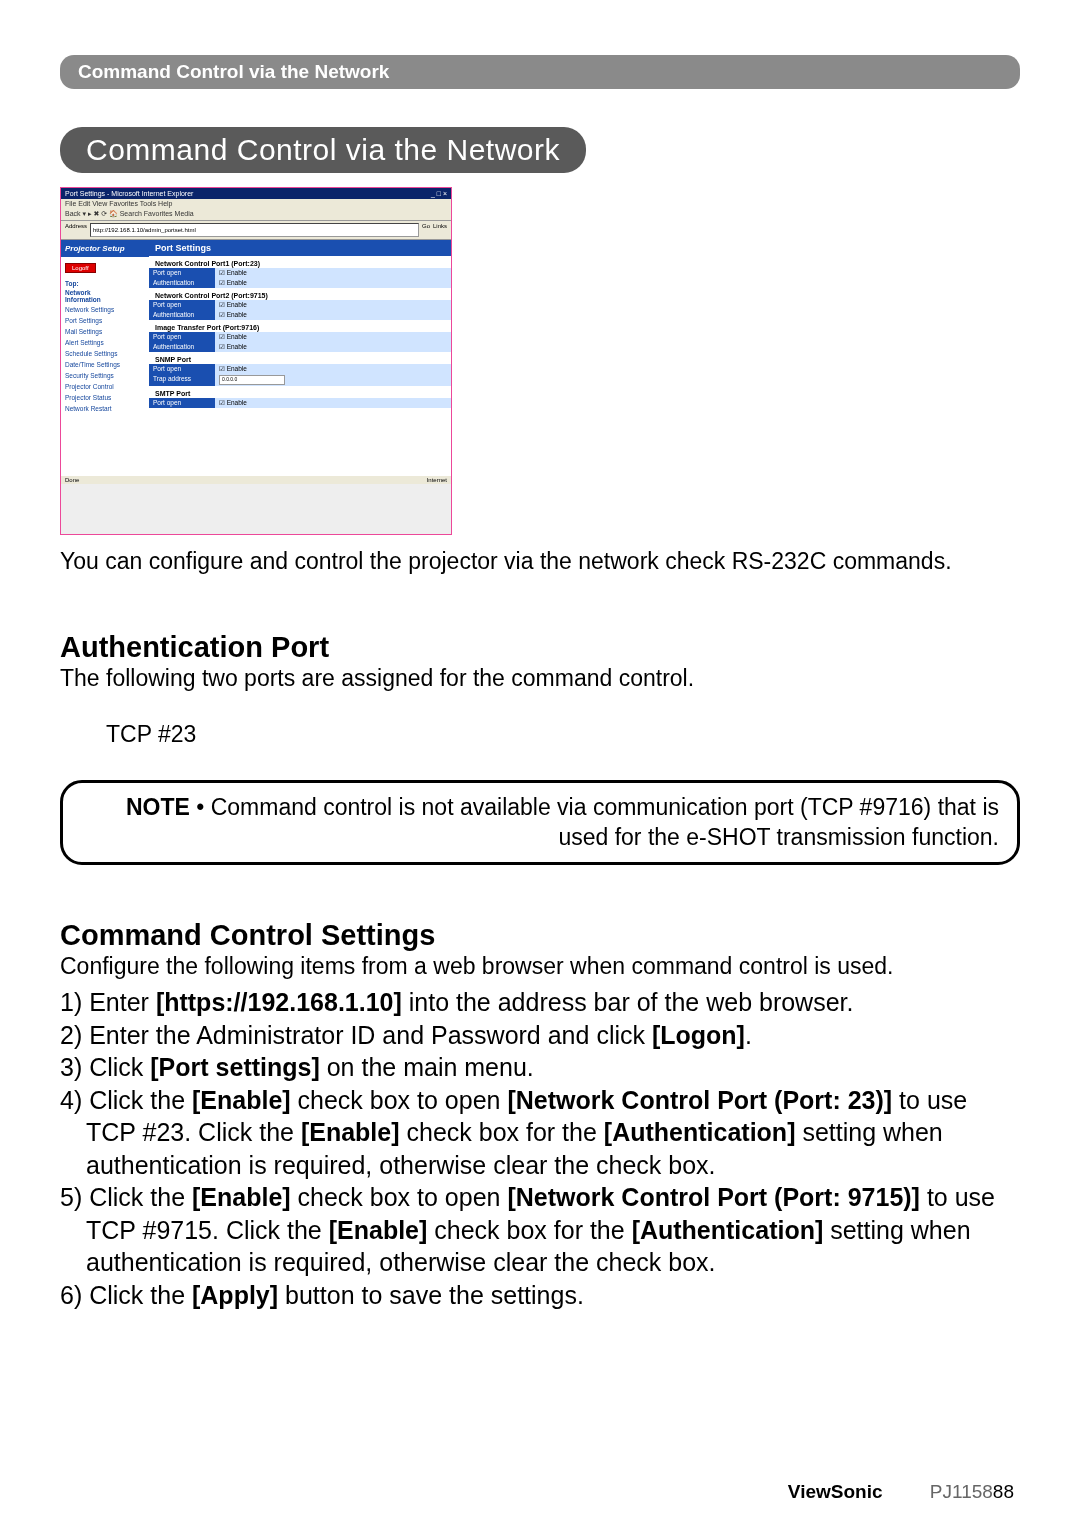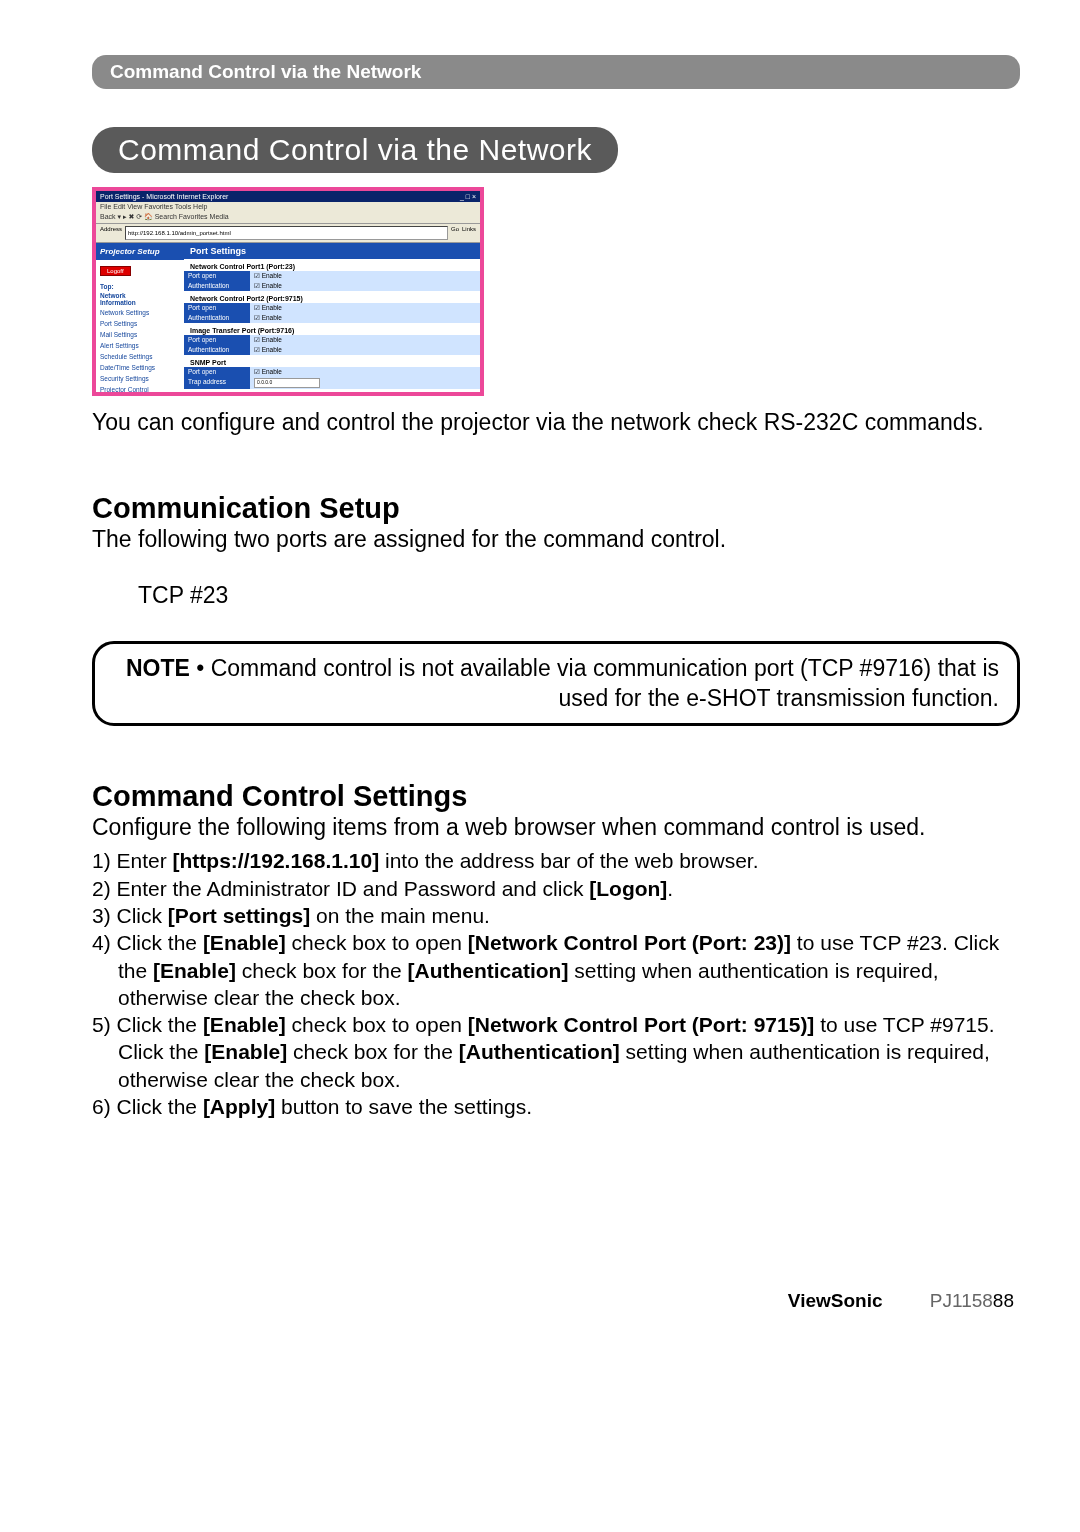--- a/index.html
+++ b/index.html
@@ -3,21 +3,21 @@
 <meta charset="utf-8">
 <style>
   body {
     margin: 0;
     padding: 0;
     font-family: Arial, Helvetica, sans-serif;
     background: #fff;
     width: 1080px;
   }
   .page {
-    padding: 55px 60px 20px 92px;
+    padding: 55px 60px 20px 60px;
     box-sizing: border-box;
   }
   .header-bar {
     background: #8a8a8a;
     color: #fff;
     font-weight: bold;
     font-size: 19px;
     padding: 6px 18px;
     border-radius: 14px;
   }
@@ -27,22 +27,22 @@
     color: #fff;
     font-size: 30px;
     padding: 6px 26px;
     border-radius: 22px;
     margin-top: 38px;
     letter-spacing: 0.5px;
   }
   .screenshot {
     margin-top: 14px;
     width: 392px;
-    height: 209px;
-    border: 4px solid #ec4899;
+    height: 348px;
+    border: 1px solid #ec4899;
     box-sizing: border-box;
     background: #eee;
     position: relative;
     font-size: 7px;
     overflow: hidden;
   }
   .ie-title {
     background: #0a246a;
     color: #fff;
     padding: 2px 4px;
@@ -188,21 +188,21 @@
   .note-box {
     border: 3px solid #000;
     border-radius: 22px;
     padding: 10px 18px;
     font-size: 23px;
     margin-top: 30px;
     line-height: 1.3;
     text-align: right;
   }
   .steps {
-    font-size: 21px;
+    font-size: 25px;
     line-height: 1.3;
     margin-top: 4px;
   }
   .steps .step {
     padding-left: 26px;
     text-indent: -26px;
     margin-bottom: 0;
   }
   .footer {
     display: flex;
@@ -311,21 +311,21 @@
       </div>
     </div>
     <div class="ie-status">
       <span>Done</span>
       <span>Internet</span>
     </div>
   </div>
 
   <div class="intro-text">You can configure and control the projector via the network check RS-232C commands.</div>
 
-  <div class="section-heading">Communication Setup</div>
+  <div class="section-heading">Authentication Port</div>
   <div class="body-text">The following two ports are assigned for the command control.</div>
   <div class="port-list">
     <div>TCP #23</div>
   </div>
 
   <div class="note-box">
     <b>NOTE</b><span> • Command control is not available via communication port (TCP #9716) that is used for the e-SHOT transmission function.</span>
   </div>
 
   <div class="section-heading">Command Control Settings</div>

